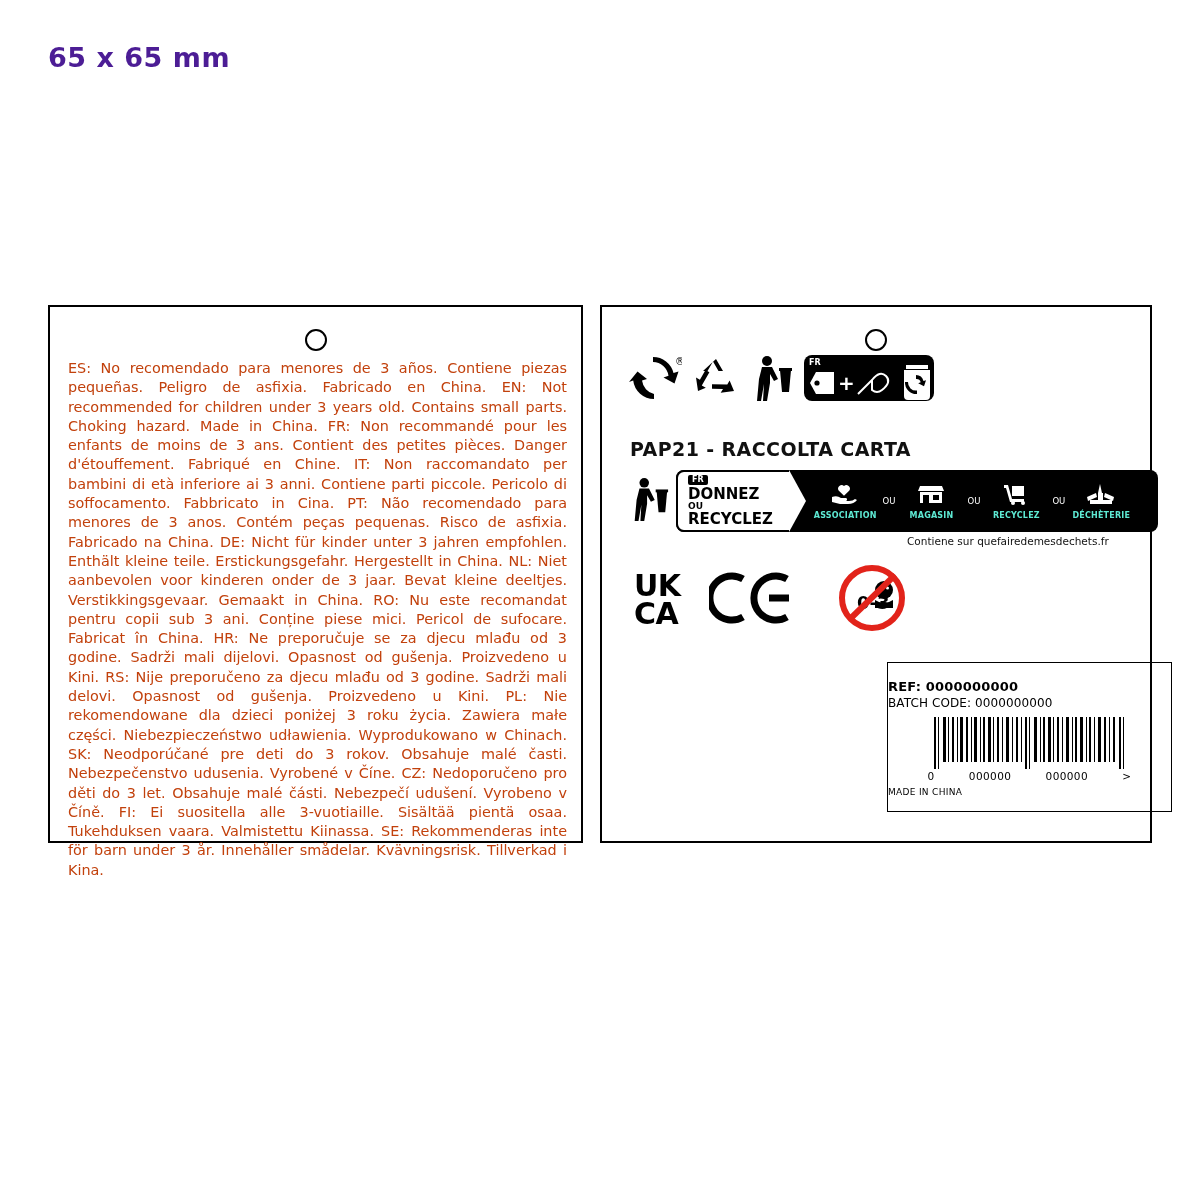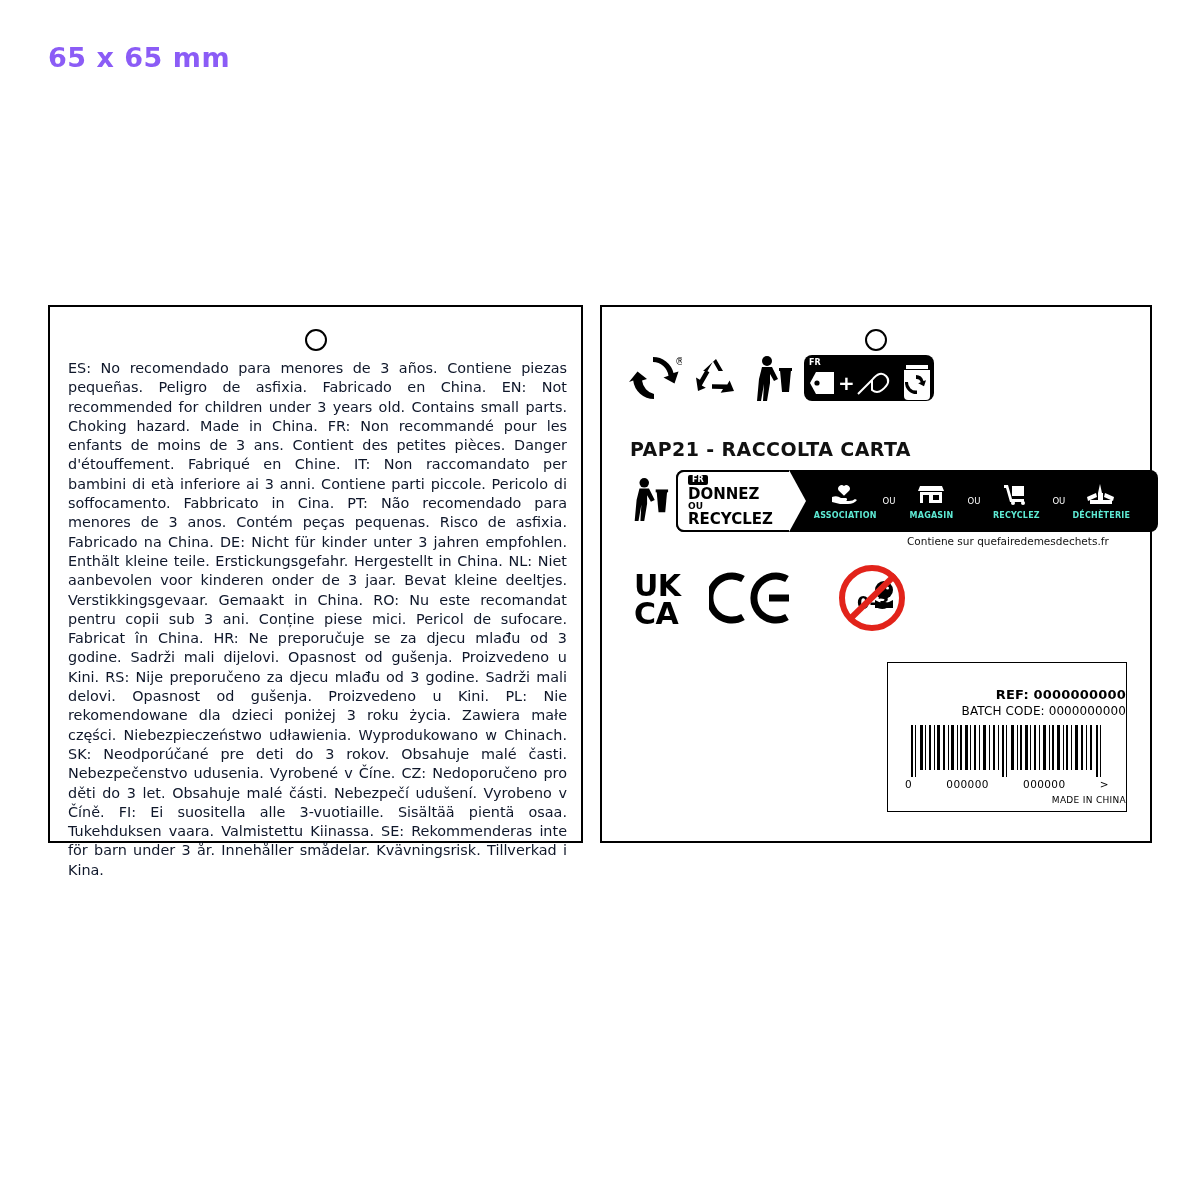--- a/index.html
+++ b/index.html
@@ -16,21 +16,21 @@
     overflow: hidden;
   }
 
   .dimension-label {
     position: absolute;
     left: 48px;
     top: 42px;
     font-size: 27px;
     font-weight: bold;
     letter-spacing: 0.5px;
-    color: #8b5cf6;
+    color: #4c1d95;
   }
 
   
   .panel {
     position: absolute;
     border: 2px solid #000;
     background: #fff;
     box-sizing: border-box;
   }
   #panel-left {
@@ -62,21 +62,21 @@
   .warning-text {
     position: absolute;
     left: 18px;
     right: 14px;
     top: 52px;
     font-size: 14.4px;
     line-height: 1.34;
     text-align: justify;
     text-justify: inter-word;
     hyphens: manual;
-    color: #0f172a;
+    color: #c2410c;
   }
 
   
   .recycling-row {
     position: absolute;
     left: 26px;
     top: 46px;
     display: flex;
     align-items: center;
     gap: 10px;
@@ -196,26 +196,26 @@
     font-weight: bold;
     line-height: 0.92;
     letter-spacing: -0.5px;
   }
 
   
   .barcode-block {
     position: absolute;
     left: 285px;
     top: 355px;
-    width: 240px;
+    width: 285px;
     height: 150px;
     border: 1.5px solid #000;
     box-sizing: border-box;
-    text-align: right;
-    padding-top: 24px;
+    text-align: left;
+    padding-top: 16px;
   }
   .ref-line { font-size: 13px; font-weight: bold; letter-spacing: 0.2px; }
   .batch-line { font-size: 12px; margin-top: 2px; letter-spacing: 0.1px; }
   .barcode-bars {
     margin: 7px auto 0;
     width: 196px;
     height: 52px;
     display: block;
   }
   .barcode-digits {

